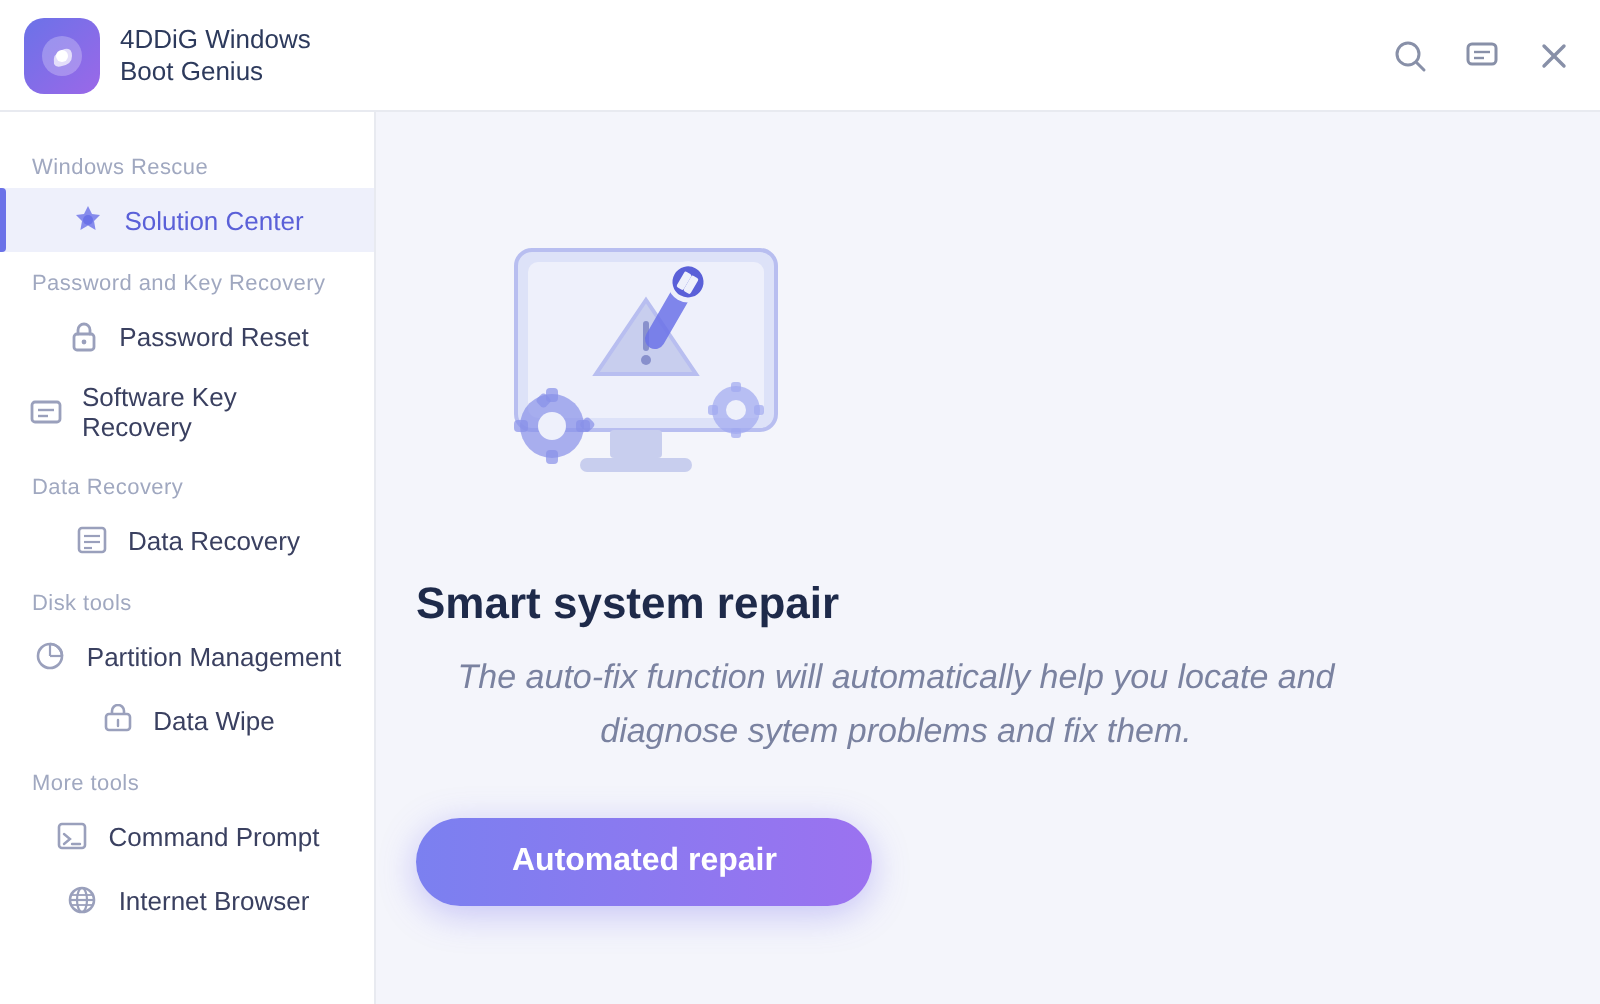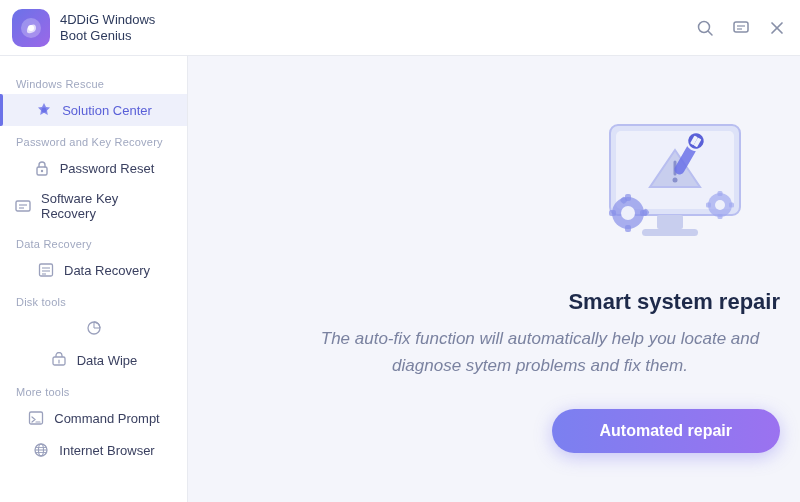--- a/index.html
+++ b/index.html
@@ -126,21 +126,21 @@
     }
     .sidebar-spacer { flex: 1; }
     .upgrade-section {
       padding: 10px 20px 4px;
     }
     .main-content {
       flex: 1;
       background: #f4f5fb;
       display: flex;
       flex-direction: column;
-      align-items: flex-end;
+      align-items: flex-start;
       justify-content: center;
       padding: 20px;
     }
     .illustration {
       width: 220px;
       height: 160px;
       margin-bottom: 24px;
     }
     .content-title {
       font-size: 22px;
@@ -261,20 +261,21 @@
     <div class="sidebar-section-label">Disk tools</div>
     <div class="sidebar-item">
       <div class="sidebar-item-icon">
         <svg width="16" height="16" viewBox="0 0 16 16" fill="none">
           <circle cx="8" cy="8" r="6" stroke="#9aa0bc" stroke-width="1.3"></circle>
           <path d="M8 2 A6 6 0 0 1 14 8" stroke="#9aa0bc" stroke-width="1.3" fill="none"></path>
           <path d="M8 8 L8 2" stroke="#9aa0bc" stroke-width="1.1"></path>
           <path d="M8 8 L14 8" stroke="#9aa0bc" stroke-width="1.1"></path>
         </svg>
       </div>
+      <span class="sidebar-item-label">Partition Management</span>
     </div>
     <div class="sidebar-item">
       <div class="sidebar-item-icon">
         <svg width="16" height="16" viewBox="0 0 16 16" fill="none">
           <rect x="2" y="5" width="12" height="8" rx="1.5" stroke="#9aa0bc" stroke-width="1.3"></rect>
           <path d="M5 5V3.5a3 3 0 016 0V5" stroke="#9aa0bc" stroke-width="1.3" fill="none"></path>
           <line x1="8" y1="8" x2="8" y2="11" stroke="#9aa0bc" stroke-width="1.2" stroke-linecap="round"></line>
         </svg>
       </div>
       <span class="sidebar-item-label">Data Wipe</span>

